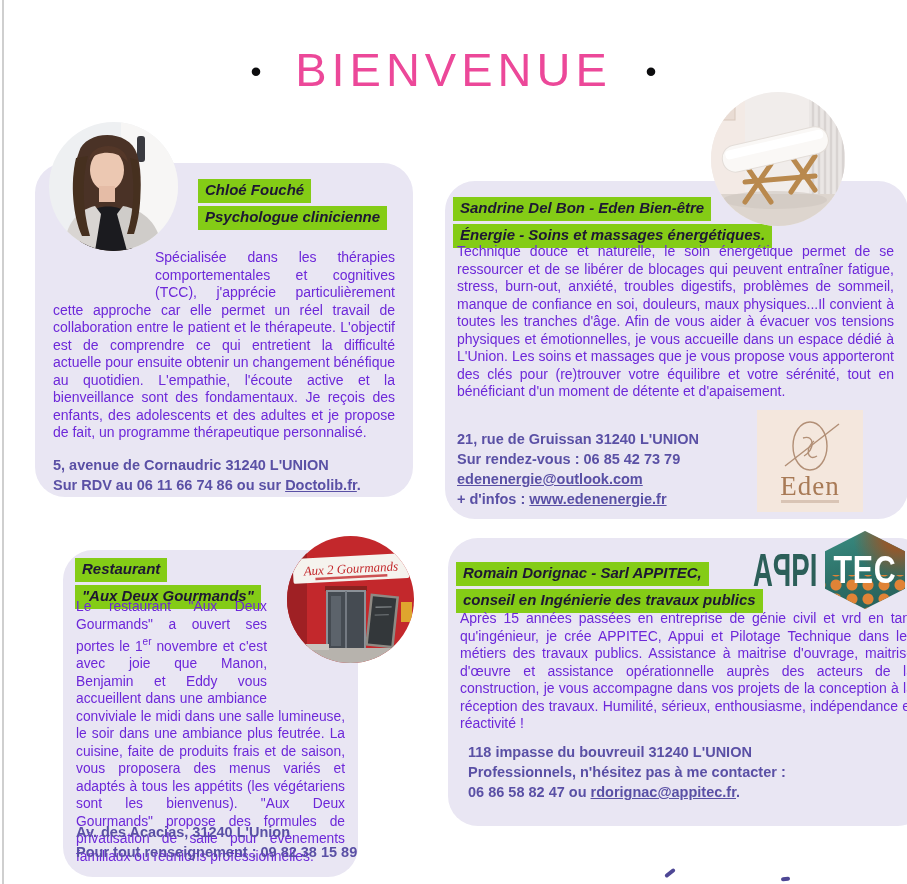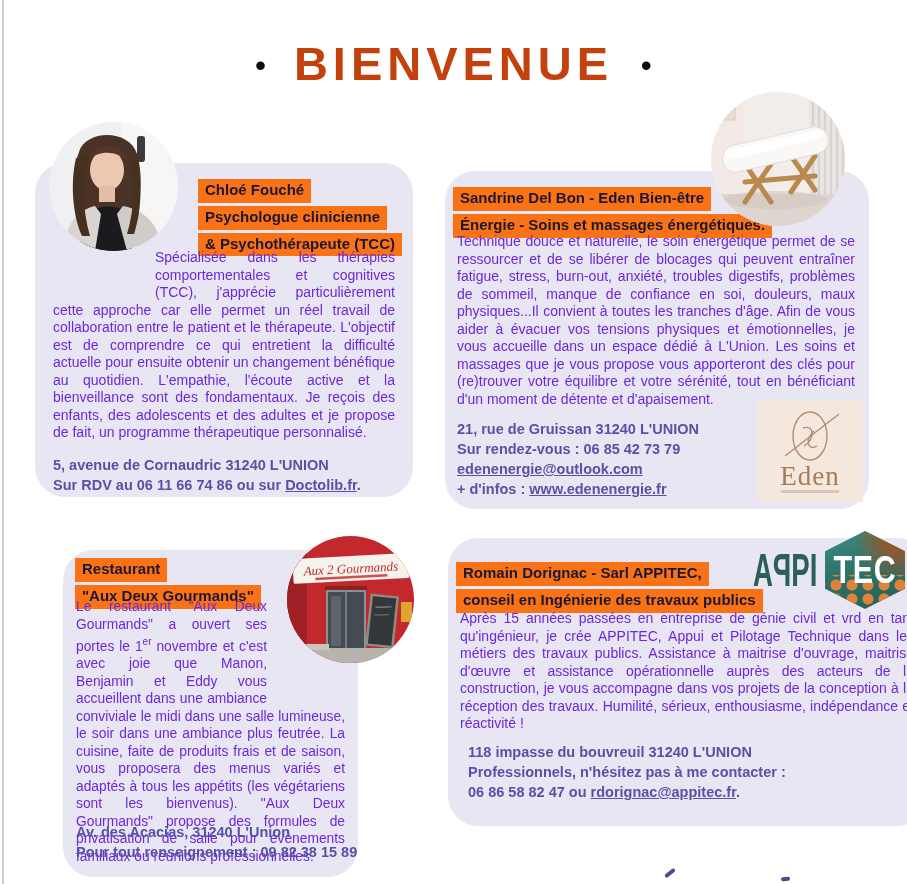--- a/index.html
+++ b/index.html
@@ -5,38 +5,38 @@
   html,body{margin:0;padding:0;background:#ffffff;}
   .page{
     position:relative;width:907px;height:884px;overflow:hidden;background:#ffffff;
     font-family:"Liberation Sans",sans-serif;
   }
   .edge-line{position:absolute;left:2px;top:0;width:1.5px;height:100%;background:#cfcfcf;}
 
   
   .page-title-row{position:absolute;top:30px;left:0;width:100%;display:flex;justify-content:center;align-items:center;gap:22px;}
   .big-dot{font-size:30px;color:#0c0c0e;font-weight:bold;line-height:1;transform:translateY(2px);}
-  .title{font-size:47px;font-weight:bold;color:#c2410c;letter-spacing:5px;margin:6px;}
+  .title{font-size:47px;font-weight:normal;color:#ec4899;letter-spacing:5px;margin:12px;}
 
   
   .card{position:absolute;background:#e9e6f3;border-radius:30px;z-index:1;}
   .hl-line{display:block;margin-bottom:3px;}
-  .hl{display:inline-block;background:#f97316;color:#1d1733;font-weight:bold;font-size:15px;line-height:1.25;padding:2px 7px 3px;}
+  .hl{display:inline-block;background:#84cc16;color:#1d1733;font-weight:bold;font-size:15px;line-height:1.25;padding:2px 7px 3px;font-style:italic;}
   .body-text{color:#6d28d9;font-size:14px;line-height:17.5px;text-align:justify;margin:0;}
   .footer{color:#5a50a5;font-weight:bold;font-size:14.5px;line-height:20px;}
   a.plink{color:#5a50a5;text-decoration:underline;cursor:pointer;font-weight:bold;text-align:center;}
   sup{font-size:10px;}
 
   .card1{left:35px;top:163px;width:378px;height:334px;}
   .c1-title{position:absolute;left:163px;top:16px;}
   .c1-body{position:absolute;left:18px;right:18px;top:86px;}
   .spacer-l{float:left;width:102px;height:38px;}
   .c1-footer{position:absolute;left:18px;top:292px;}
 
-  .card2{left:445px;top:171px;width:424px;height:338px;}
+  .card2{left:445px;top:181px;width:424px;height:338px;padding-left:39px;}
   .c2-title{position:absolute;left:8px;top:16px;}
   .c2-body{position:absolute;left:12px;right:14px;top:62px;}
   .c2-footer{position:absolute;left:12px;top:248px;}
   .eden-logo{position:absolute;left:312px;top:229px;width:106px;height:102px;}
 
   .card3{left:63px;top:550px;width:295px;height:327px;}
   .c3-title{position:absolute;left:12px;top:8px;}
   .c3-body{position:absolute;left:13px;right:13px;top:48px;font-size:13.8px;}
   .spacer-r{float:right;width:78px;height:96px;}
   .c3-footer{position:absolute;left:13px;top:272px;}
@@ -82,21 +82,20 @@
   <div class="page-title-row">
     <span class="big-dot">•</span>
     <h1 class="title">BIENVENUE</h1>
     <span class="big-dot">•</span>
   </div>
 
   <div class="card card1">
     <div class="c1-title">
       <span class="hl-line"><span class="hl">Chloé Fouché</span></span>
       <span class="hl-line"><span class="hl">Psychologue clinicienne</span></span>
-      <span class="hl-line"><span class="hl">&amp; Psychothérapeute (TCC)</span></span>
     </div>
     <p class="body-text c1-body"><span class="spacer-l"></span><span>Spécialisée dans les thérapies comportementales et cognitives (TCC), j'apprécie particulièrement cette approche car elle permet un réel travail de collaboration entre le patient et le thérapeute. L'objectif est de comprendre ce qui entretient la difficulté actuelle pour ensuite obtenir un changement bénéfique au quotidien. L'empathie, l'écoute active et la bienveillance sont des fondamentaux. Je reçois des enfants, des adolescents et des adultes et je propose de fait, un programme thérapeutique personnalisé.</span></p>
     <div class="footer c1-footer">
       <div>5, avenue de Cornaudric 31240 L'UNION</div>
       <div><span>Sur RDV au 06 11 66 74 86 ou sur </span><a class="plink">Doctolib.fr</a><span>.</span></div>
     </div>
   </div>
 
   <div class="photo photo1">
     <svg width="129" height="129" viewBox="0 0 129 129">

